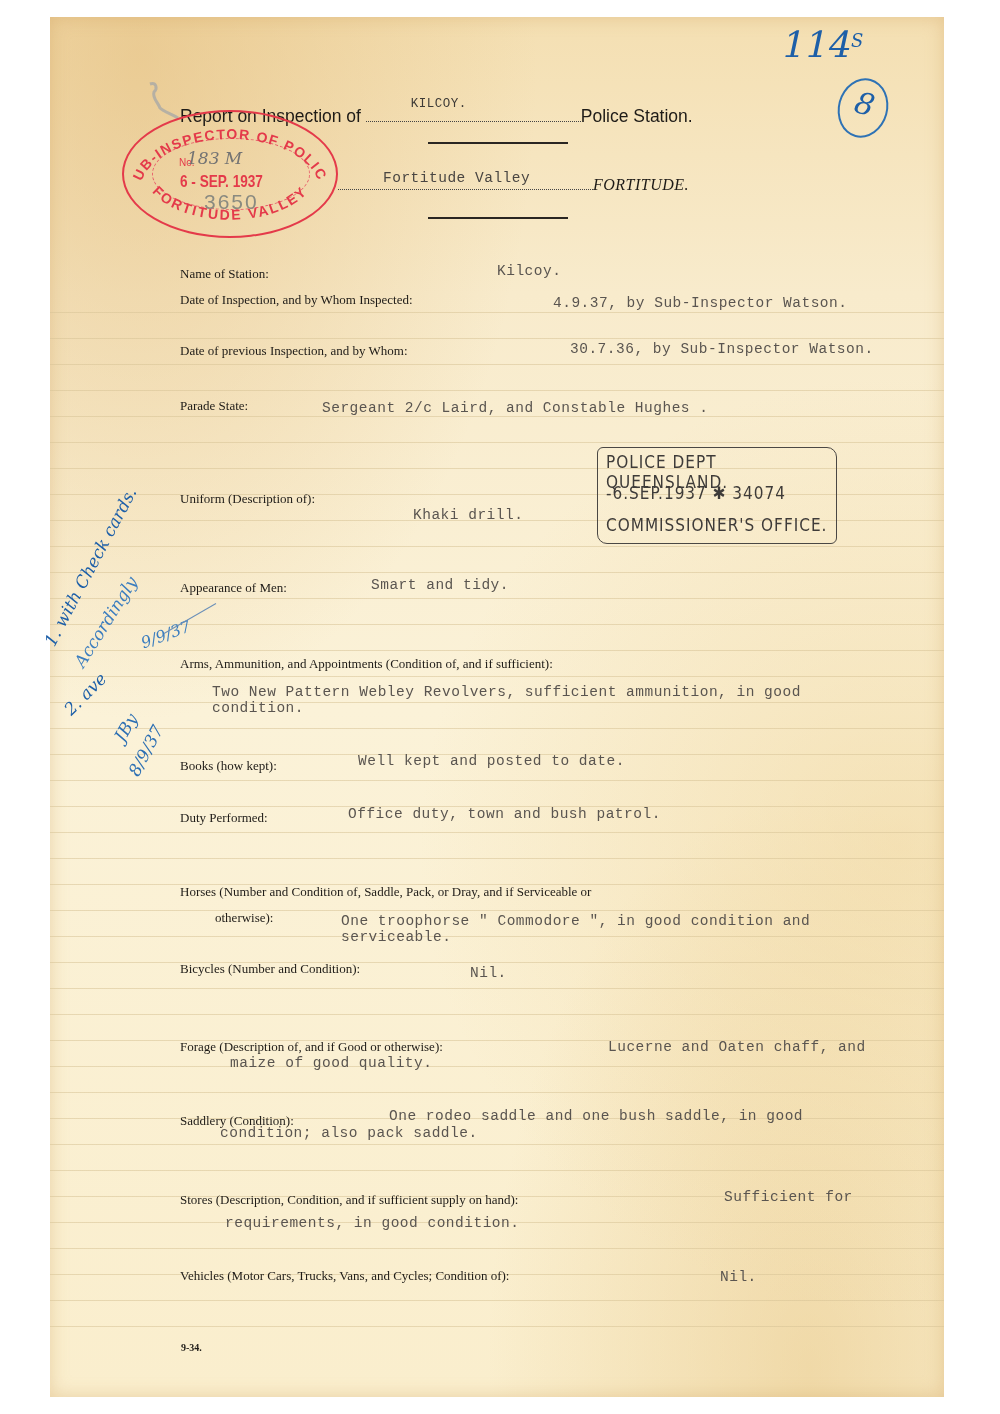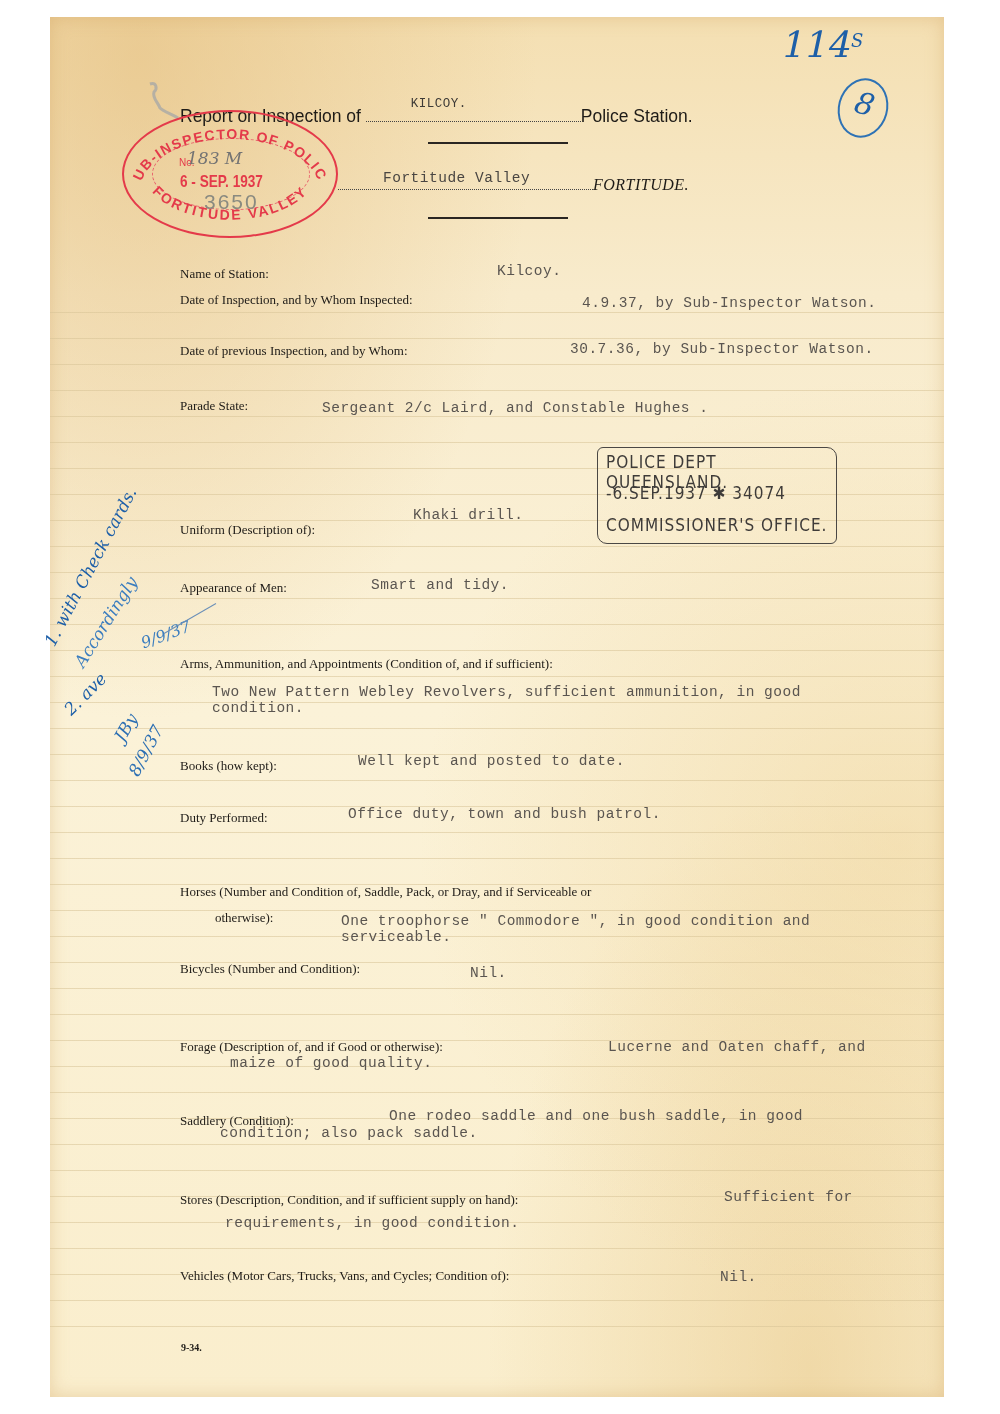--- a/index.html
+++ b/index.html
@@ -96,29 +96,29 @@
 <div class="abs hand" style="left:60px;top:705px;font-size:17px;transform:rotate(-45deg);transform-origin:left top;">2. ave</div>
 <div class="abs hand" style="left:110px;top:735px;font-size:17px;transform:rotate(-60deg);transform-origin:left top;color:#2c6fb3;">JBy</div>
 <div class="abs hand" style="left:124px;top:770px;font-size:17px;transform:rotate(-62deg);transform-origin:left top;color:#2c6fb3;">8/9/37</div>
 
 <div>
 
   <div class="abs serif label" style="left:180px;top:266px;">Name of Station:</div>
   <div class="abs type val" style="left:497px;top:263px;">Kilcoy.</div>
 
   <div class="abs serif label" style="left:180px;top:292px;">Date of Inspection, and by Whom Inspected:</div>
-  <div class="abs type val" style="left:553px;top:295px;margin-left:29px;">4.9.37, by Sub-Inspector Watson.</div>
+  <div class="abs type val" style="left:553px;top:295px;">4.9.37, by Sub-Inspector Watson.</div>
 
   <div class="abs serif label" style="left:180px;top:343px;">Date of previous Inspection, and by Whom:</div>
   <div class="abs type val" style="left:570px;top:341px;">30.7.36, by Sub-Inspector Watson.</div>
 
   <div class="abs serif label" style="left:180px;top:398px;">Parade State:</div>
   <div class="abs type val" style="left:322px;top:400px;">Sergeant 2/c Laird, and Constable Hughes .</div>
 
-  <div class="abs serif label" style="left:180px;top:522px;text-align:center;">Uniform (Description of):</div>
+  <div class="abs serif label" style="left:180px;top:491px;text-align:center;">Uniform (Description of):</div>
   <div class="abs type val" style="left:413px;top:507px;">Khaki drill.</div>
 
   <div class="abs serif label" style="left:180px;top:580px;">Appearance of Men:</div>
   <div class="abs type val" style="left:371px;top:577px;">Smart and tidy.</div>
 
   <div class="abs serif label" style="left:180px;top:656px;">Arms, Ammunition, and Appointments (Condition of, and if sufficient):</div>
   <div class="abs type val" style="left:212px;top:684px;">Two New Pattern Webley Revolvers, sufficient ammunition, in good</div>
   <div class="abs type val" style="left:212px;top:700px;">condition.</div>
 
   <div class="abs serif label" style="left:180px;top:758px;">Books (how kept):</div>

